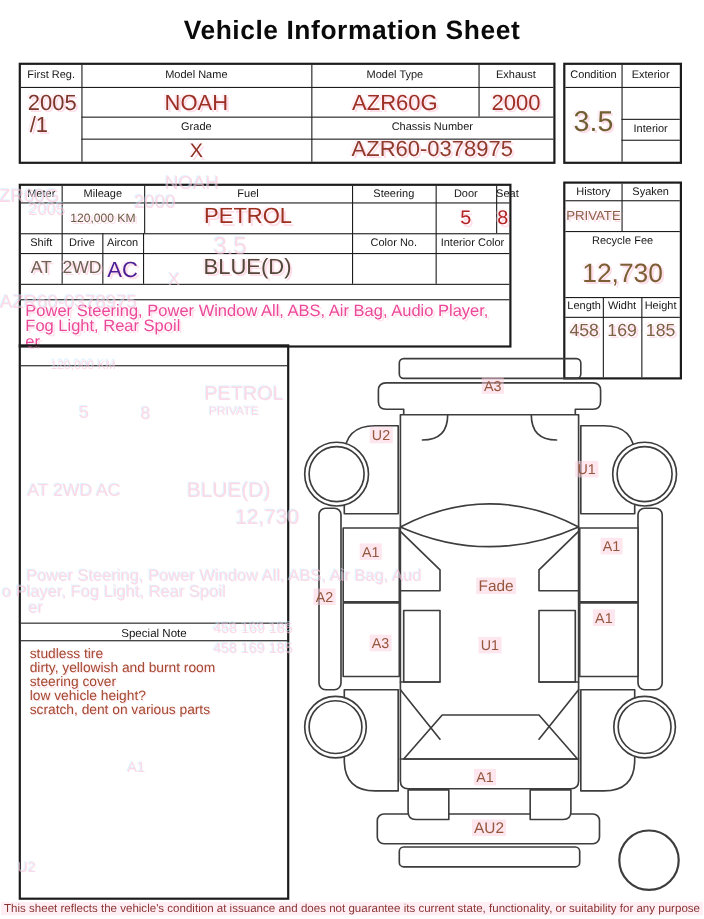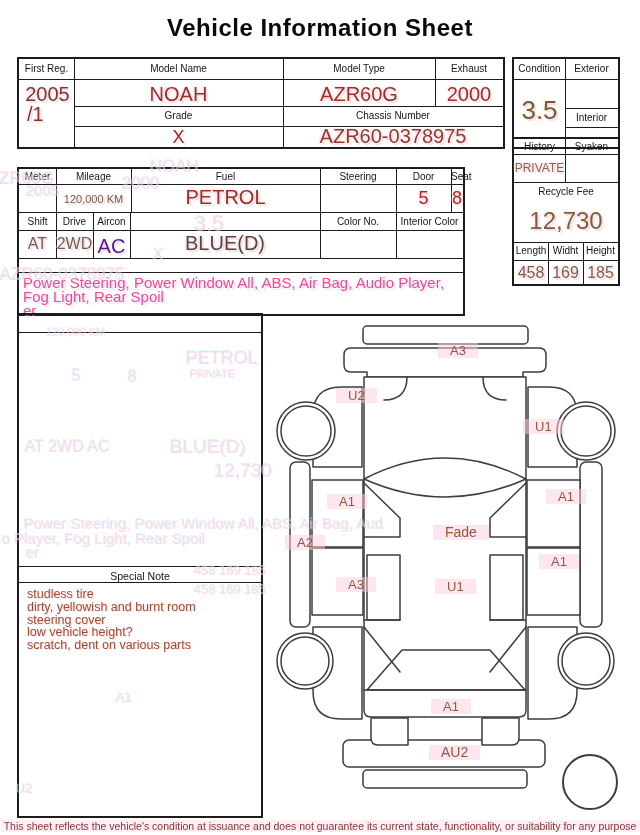--- a/index.html
+++ b/index.html
@@ -7,21 +7,21 @@
        font-family:"Liberation Sans","DejaVu Sans",sans-serif;color:#111}
   .box{position:absolute;border:2px solid #1c1c1c;box-sizing:border-box}
   .hl{position:absolute;height:1px;background:#1c1c1c}
   .vl{position:absolute;width:1px;background:#1c1c1c}
   .lbl{position:absolute;font-size:10px;color:#151515;text-align:center;white-space:nowrap;line-height:12px}
   .val{position:absolute;text-align:center;white-space:nowrap;
        text-shadow:2px 2px 0 rgba(255,173,200,.42),-2px -1px 0 rgba(255,205,225,.32)}
   .ghost{position:absolute;color:#fbc3d6;opacity:.62;white-space:nowrap;pointer-events:none;
          text-shadow:-1px -1px 0 rgba(195,232,255,.85);z-index:3;line-height:1}
   .dlabel{position:absolute;font-size:13px;color:#96573f;background:rgba(252,205,221,.5);
-          padding:0 12px;line-height:15px;white-space:nowrap}
+          padding:0 2px;line-height:15px;white-space:nowrap}
   #title{position:absolute;left:0;right:0;top:14px;text-align:center;font-size:24px;
          font-weight:600;letter-spacing:.5px;color:#0a0a0a}
   #footer{position:absolute;left:0;right:0;top:820px;text-align:center;font-size:10.5px;color:#8b3434}
   #footer span{background:rgba(255,225,235,.55);padding:0 3px}
   .note-line{font-size:12.5px;line-height:12.8px;color:#a3492e;
              text-shadow:1px 1px 0 rgba(255,185,208,.45)}
   svg{display:block}
 </style>
 </head>
 <body>
@@ -108,21 +108,21 @@
   <div class="val" style="left:74px;width:37px;top:66px;font-size:20px;color:#4c1d95">AC</div>
   <div class="val" style="left:111px;width:190px;top:63px;font-size:20px;color:#55473a">BLUE(D)</div>
 
   <div style="position:absolute;left:4px;right:2px;top:107px;font-size:15px;line-height:14px;color:#ec4899;
               text-shadow:2px 2px 0 rgba(255,173,200,.35)">
     <div>Power Steering, Power Window  All, ABS, Air Bag, Audio Player, Fog Light, Rear Spoil</div>
     <div>er</div>
   </div>
 </div>
 
-<div class="box" style="left:512px;top:137px;width:108px;height:149px">
+<div class="box" style="left:512px;top:165px;width:108px;height:180px">
   <div class="vl" style="left:51px;top:0;height:43px"></div>
   <div class="hl" style="left:0;right:0;top:15px"></div>
   <div class="hl" style="left:0;right:0;top:43px"></div>
   <div class="lbl" style="left:0;width:51px;top:2px">History</div>
   <div class="lbl" style="left:51px;right:0;top:2px">Syaken</div>
   <div class="val" style="left:0;width:51px;top:22px;font-size:12px;color:#8a5f4a">PRIVATE</div>
 
   <div class="lbl" style="left:0;right:0;top:47px">Recycle Fee</div>
   <div class="val" style="left:0;right:0;top:68px;font-size:24px;color:#7d5f35">12,730</div>
 

